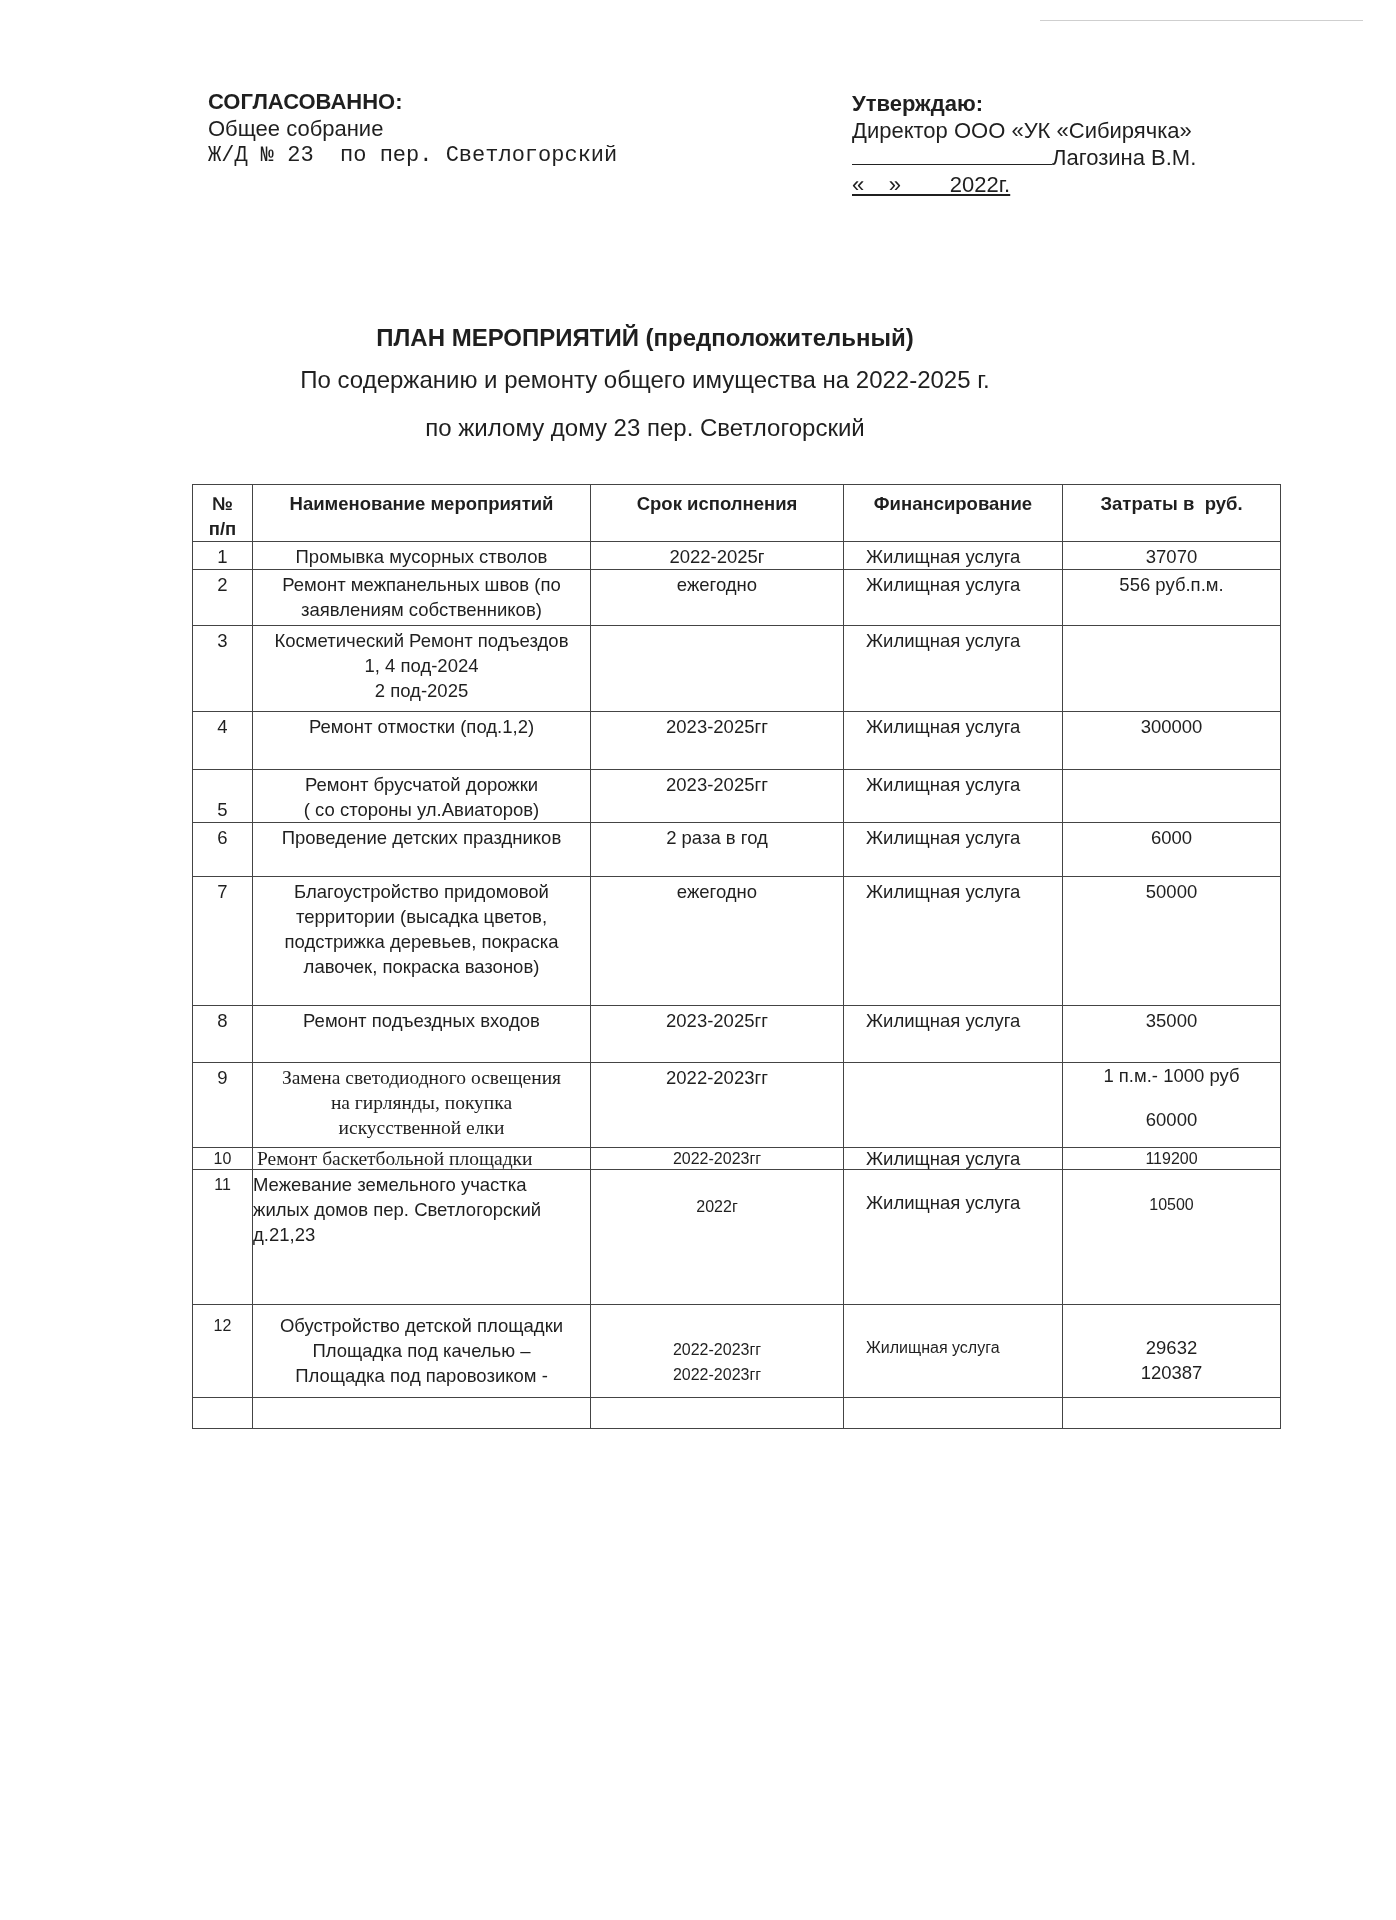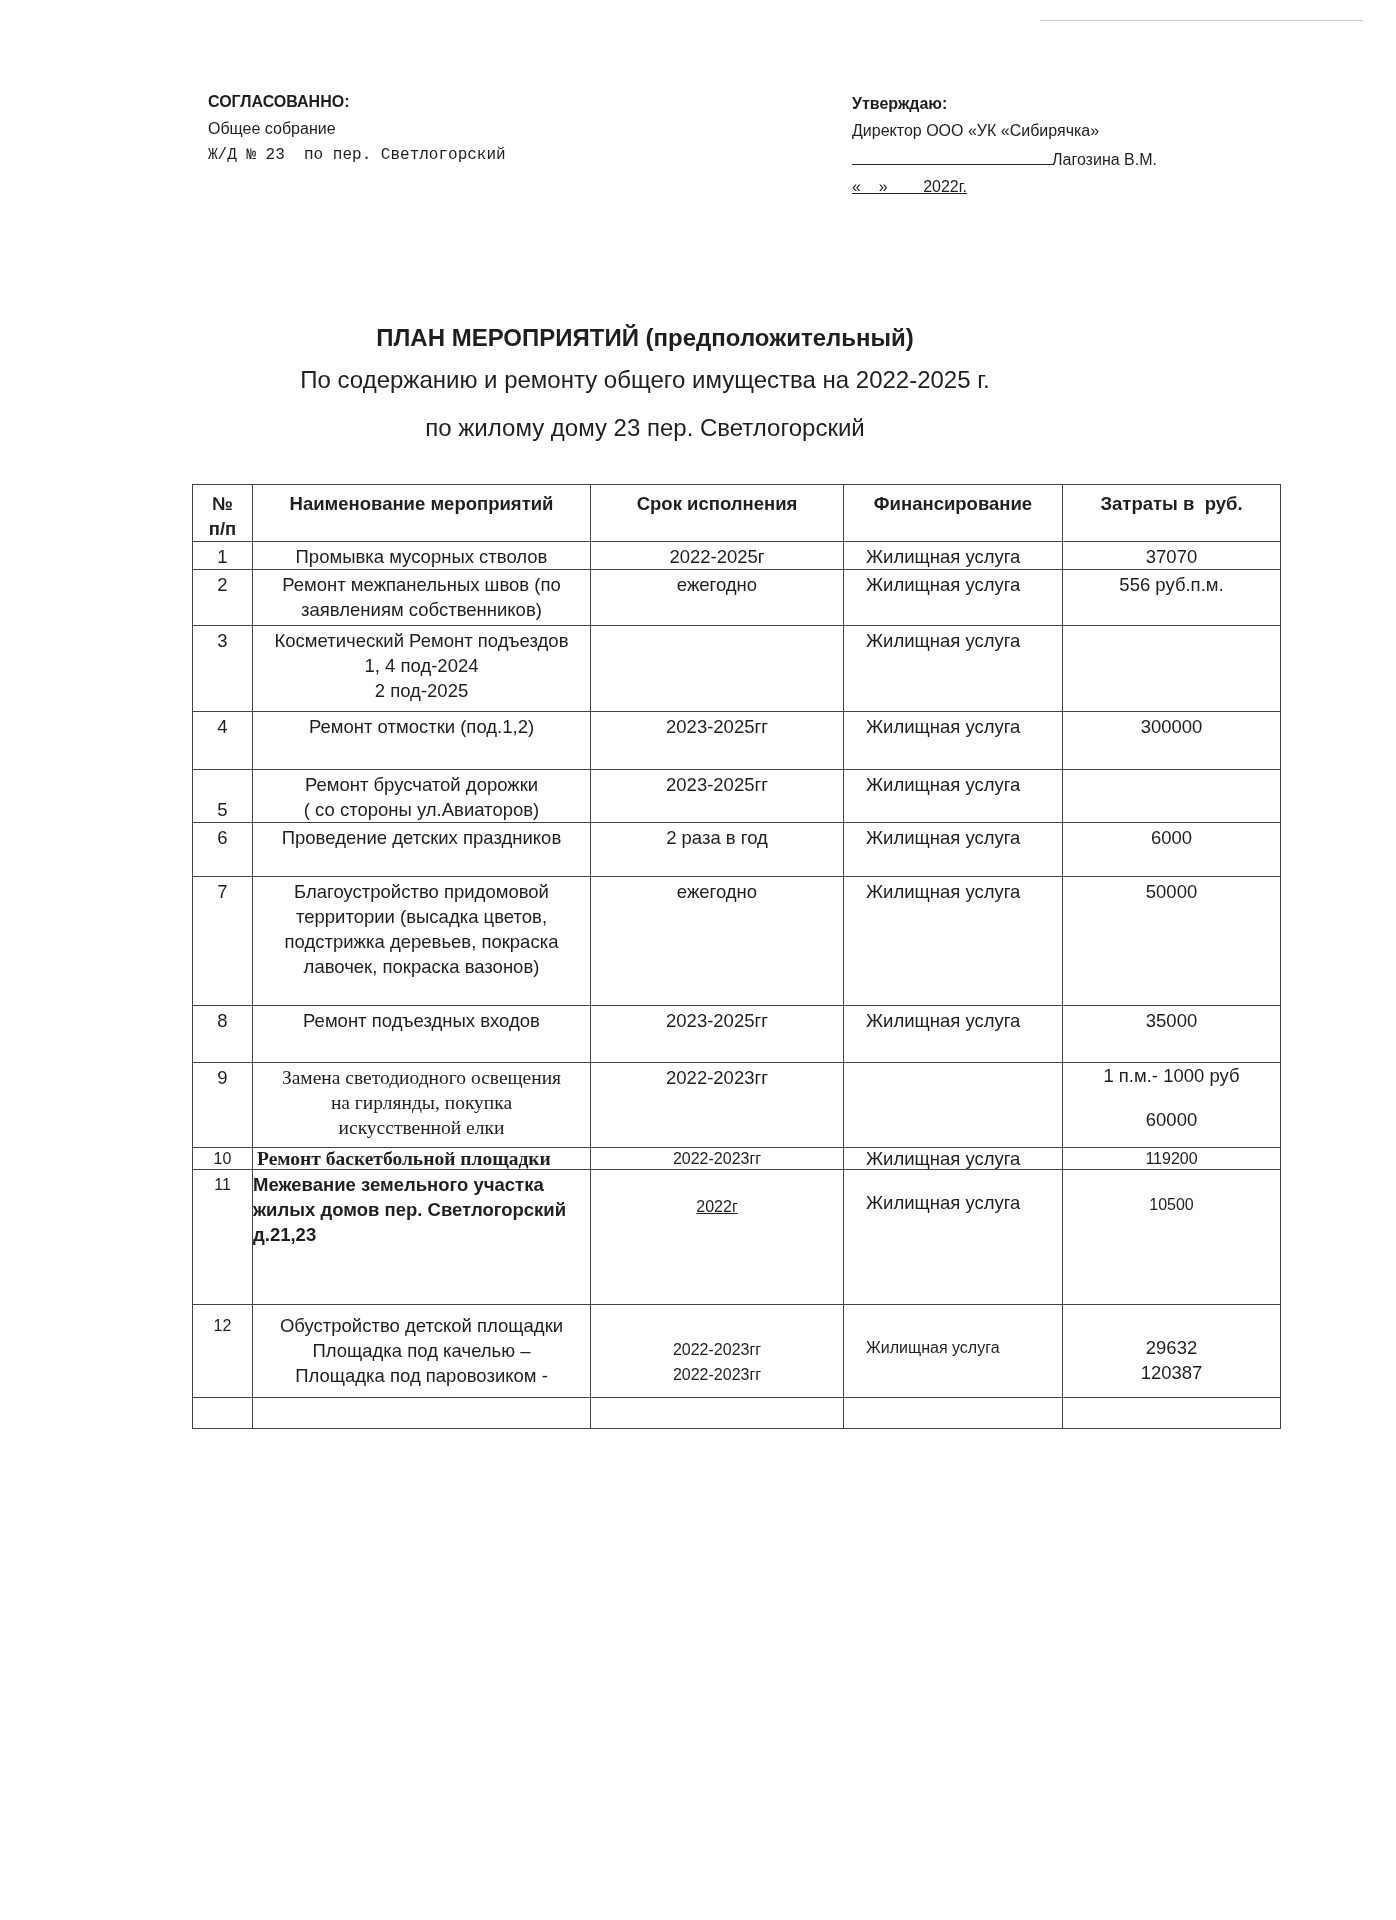--- a/index.html
+++ b/index.html
@@ -1,34 +1,34 @@
 <!DOCTYPE html>
 <html><head>
   <meta charset="utf-8">
   <style>
     html, body { margin: 0; padding: 0; background: #ffffff; }
     body { width: 1396px; height: 1920px; position: relative; overflow: hidden;
            font-family: "Liberation Sans", "DejaVu Sans", sans-serif; color: #1f1f1f; }
     .scanline { position: absolute; left: 1040px; top: 20px; width: 323px; height: 1px; background: #cfcfcf; }
-    .block { position: absolute; font-size: 16px; line-height: 27px; }
+    .block { position: absolute; font-size: 22px; line-height: 27px; }
     .block .bold { font-weight: bold; }
     #left-block { left: 208px; top: 88px; }
     #right-block { left: 852px; top: 90px; }
     .sig-line { display: inline-block; width: 200px; border-bottom: 1.5px solid #222; height: 20px; vertical-align: baseline; }
     .date-line { text-decoration: underline; white-space: pre; }
     .title { position: absolute; left: 0; width: 1290px; text-align: center; font-size: 24px; }
     #doc-title { top: 324px; font-weight: bold; }
     #doc-sub1 { top: 366px; }
     #doc-sub2 { top: 414px; }
     table.plan { position: absolute; left: 192px; top: 484px; border-collapse: collapse; table-layout: fixed; width: 1088px; font-size: 18.5px; }
     table.plan td, table.plan th { border: 1.3px solid #444; vertical-align: top; padding: 2px 4px 0 4px; line-height: 25px; text-align: center; }
     table.plan th { font-weight: bold; padding-top: 6px; }
     .col-fin { text-align: left !important; padding-left: 22px !important; }
     .serif { font-family: "Liberation Serif", "DejaVu Serif", serif; font-size: 19.5px; }
-    .leftish { text-align: left !important; font-weight: bold; }
+    .leftish { text-align: left !important; }
     .pre { white-space: pre-line; }
     .big { font-size: 16px; }
   </style>
 </head>
 <body>
 
 <div class="scanline"></div>
 
 <div id="left-block" class="block">
   <div class="bold">СОГЛАСОВАННО:</div>
@@ -145,21 +145,21 @@
       <td class="serif leftish" style="padding-top:0;line-height:21px;">Ремонт баскетбольной площадки</td>
       <td class="big" style="padding-top:0;line-height:21px;">2022-2023гг</td>
       <td class="col-fin" style="padding-top:0;line-height:21px;">Жилищная услуга</td>
       <td class="big" style="padding-top:0;line-height:21px;">119200</td>
     </tr>
     <tr style="height:135px">
       <td class="big">11</td>
       <td class="pre leftish" style="padding-left:0;">Межевание земельного участка
 жилых домов пер. Светлогорский
 д.21,23</td>
-      <td class="big" style="padding-top:24px;text-decoration:underline;">2022г</td>
+      <td class="big" style="padding-top:24px;">2022г</td>
       <td class="col-fin" style="padding-top:20px;">Жилищная услуга</td>
       <td class="big" style="padding-top:22px;">10500</td>
     </tr>
     <tr style="height:93px">
       <td class="big" style="padding-top:8px;">12</td>
       <td class="pre" style="padding-top:8px;">Обустройство детской площадки
 Площадка под качелью –
 Площадка под паровозиком -</td>
       <td class="pre big" style="padding-top:32px;">2022-2023гг
 2022-2023гг</td>

